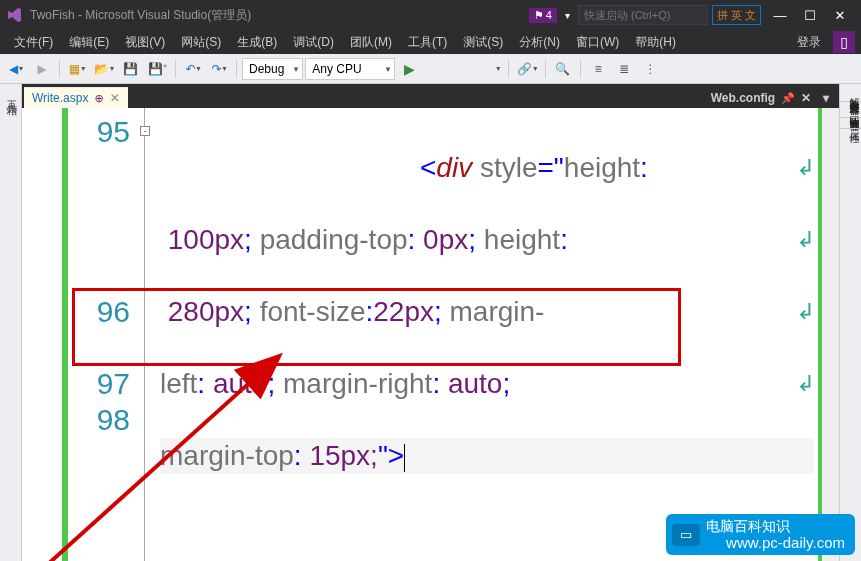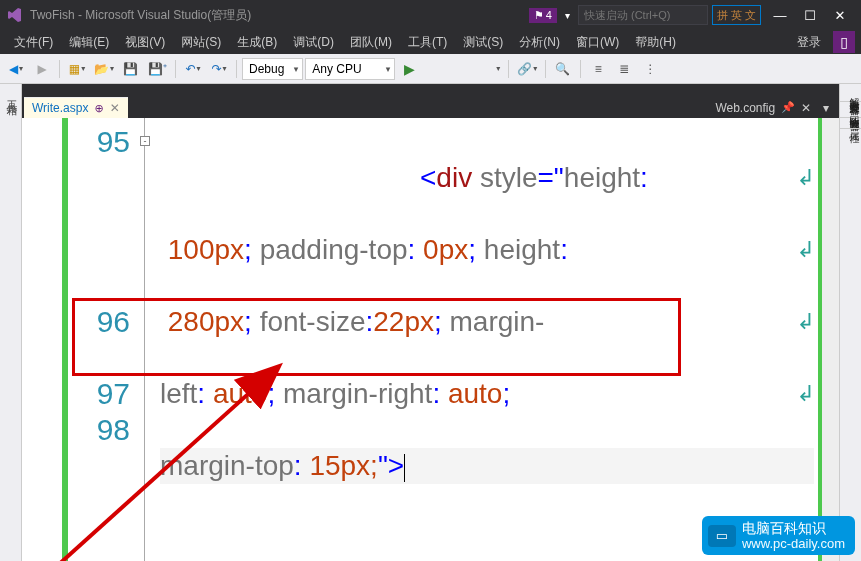--- a/index.html
+++ b/index.html
@@ -35,54 +35,54 @@
 .tb-select::after { content: "▾"; position: absolute; right: 4px; color: #555; font-size: 9px; }
 .play-btn { color: #388a34; font-size: 14px; }
 
 
 .main { display: flex; height: calc(561px - 30px - 24px - 30px); position: relative; }
 .side-tab-left { width: 22px; background: #eeeef2; border-right: 1px solid #ccc; writing-mode: vertical-rl; text-orientation: upright; font-size: 11px; color: #444; padding: 8px 2px; text-align: left; letter-spacing: 2px; }
 .side-tab-right { width: 22px; background: #eeeef2; border-left: 1px solid #ccc; display: flex; flex-direction: column; font-size: 10px; color: #1e1e1e; }
 .side-tab-right .v-panel { writing-mode: vertical-rl; text-orientation: upright; padding: 6px 2px 2px 2px; border-bottom: 1px solid #ccc; letter-spacing: 1px; line-height: 1; font-size: 10px; }
 
 .editor-zone { flex: 1; background: #2d2d30; display: flex; flex-direction: column; min-width: 0; }
-.tabstrip { height: 18px; background: #2d2d30; display: flex; align-items: flex-end; padding-left: 2px; font-size: 12px; margin-top: 16px; }
+.tabstrip { height: 24px; background: #2d2d30; display: flex; align-items: flex-end; padding-left: 2px; font-size: 12px; }
 .doc-tab { background: #fffbe6; color: #0e70c0; padding: 3px 8px; display: flex; align-items: center; gap: 6px; border-top: 1px solid #eee; }
 .doc-tab .pin { color: #68217a; font-size: 11px; }
 .tabstrip .spacer { flex: 1; }
-.right-tab { color: #ccc; padding: 3px 10px; display: flex; align-items: flex-start; gap: 6px; }
+.right-tab { color: #ccc; padding: 3px 10px; display: flex; align-items: flex-end; gap: 6px; font-weight: bold; }
 .right-tab .pin2 { color: #ccc; font-size: 11px; }
 .right-tab .x { color: #ccc; }
 
 .code-area { flex: 1; background: #fff; display: flex; overflow: hidden; position: relative; padding-left: 40px; }
 .gutter { width: 70px; background: #fff; text-align: right; color: #2b91af; font-family: Consolas, "Courier New", monospace; font-size: 30px; line-height: 36px; padding-right: 8px; padding-top: 6px; user-select: none; }
 .fold-strip { width: 16px; background: #fff; border-right: none; position: relative; padding-top: 6px; }
 .fold-strip .line-h { height: 36px; position: relative; }
 .fold-strip .vbar { position: absolute; left: 6px; top: 0; bottom: 0; width: 1px; background: #aaa; }
 .fold-strip .box { position: absolute; left: 2px; top: 12px; width: 10px; height: 10px; border: 1px solid #888; background: #fff; font-size: 9px; line-height: 8px; text-align: center; color: #555; }
 .change-strip { width: 6px; background: #4ec94e; }
 .change-strip.right-strip { background: #4ec94e; width: 4px; }
 
 .code { flex: 1; font-family: Consolas, "Courier New", monospace; font-size: 28px; line-height: 36px; padding: 6px 4px 0 6px; white-space: pre; color: #000; overflow: hidden; position: relative; }
-.tag { color: #a31515; }
+.tag { color: #a31515; font-style: italic; }
 .attr { color: #737373; }
-.str { color: #c2410c; }
+.str { color: #701a75; }
 .punct { color: #0000ff; }
 .squig { text-decoration: underline wavy #008000; text-decoration-thickness: 1px; }
 .cursor-line { background: #f4f4f4; }
 .wrap-glyph { position: absolute; right: 3px; color: #2aa198; font-size: 22px; }
 
 
 .hl-box { position: absolute; border: 3px solid #d40000; pointer-events: none; }
 .arrow-svg { position: absolute; pointer-events: none; }
 
 
 .watermark { position: absolute; right: 6px; bottom: 6px; display: flex; align-items: center; gap: 6px; background: #0096e0; color: #fff; font-size: 14px; padding: 4px 10px 4px 6px; border-radius: 6px; }
 .watermark .wm-icon { width: 28px; height: 22px; background: #0078b7; border-radius: 4px; display: flex; align-items: center; justify-content: center; font-size: 13px; }
-.watermark .sub { font-size: 13px; opacity: .95; display:block; margin-top:-2px;}
+.watermark .sub { font-size: 15px; opacity: .95; display:block; margin-top:-2px;margin-left:20px;}
 
 .scrollbar-v { width: 17px; background: #eee; }
 </style>
 </head>
 <body>
 
 <div class="titlebar">
   <span class="vs-icon">
     <svg width="16" height="16" viewBox="0 0 16 16">
         <path fill="#9a5cb4" d="M11 1l3 1v12l-3 1-6-5-3 2-1-1V5l1-1 3 2 6-5z"></path>

